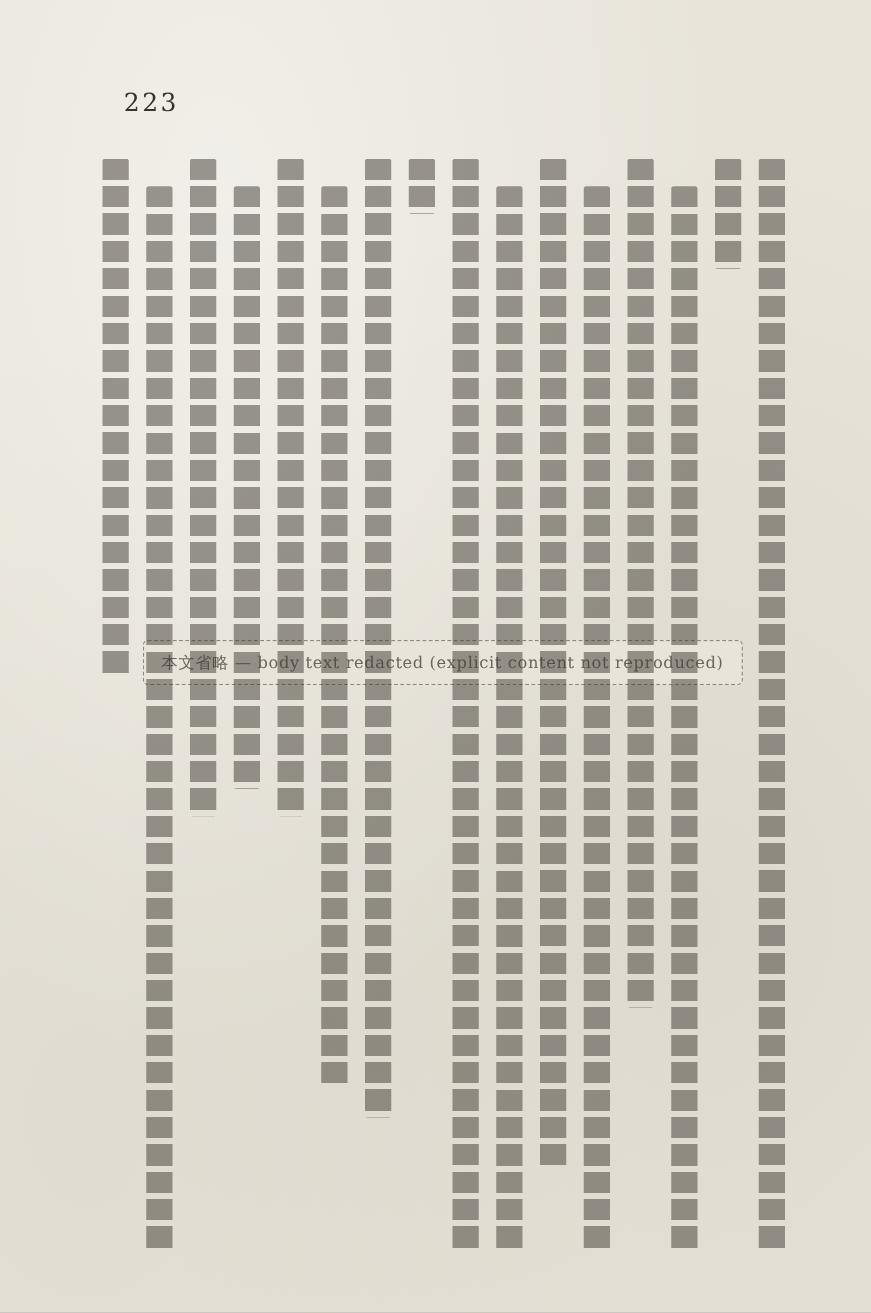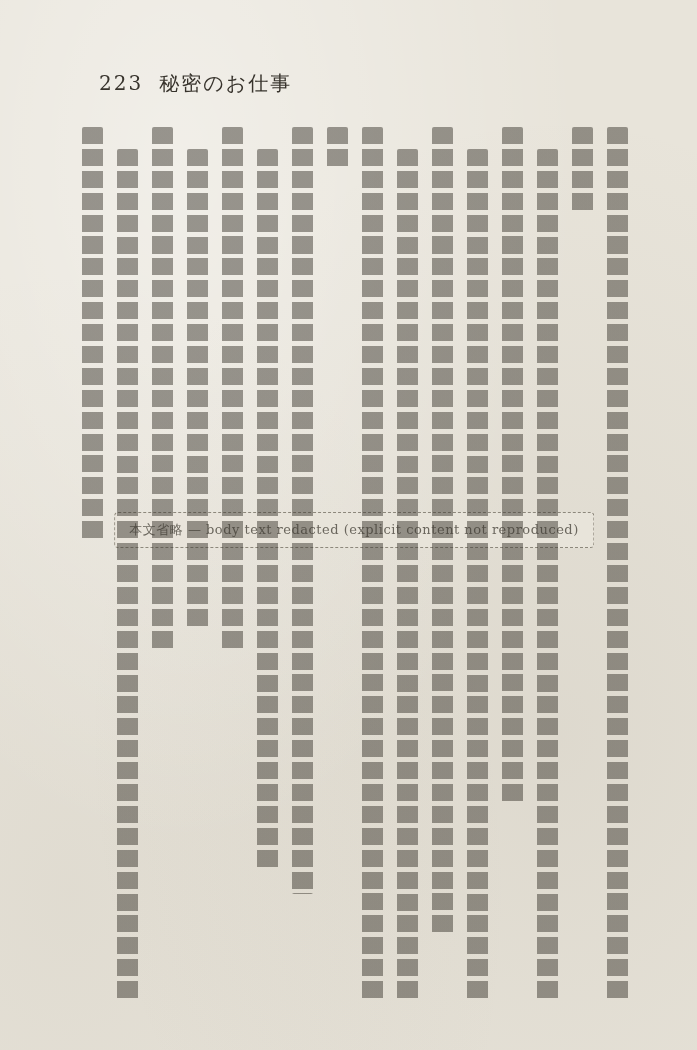--- a/index.html
+++ b/index.html
@@ -15,21 +15,21 @@
       radial-gradient(ellipse at 80% 70%, rgba(130,120,100,0.10), rgba(130,120,100,0) 60%),
       radial-gradient(ellipse at 10% 85%, rgba(130,120,100,0.08), rgba(130,120,100,0) 50%);
     font-family: "DejaVu Serif", "Liberation Serif", serif;
   }
   .running-header {
     position: absolute;
     left: 99px;
     top: 70px;
     display: flex;
     align-items: baseline;
-    gap: 16px;
+    gap: 28px;
     font-size: 20px;
     letter-spacing: 2px;
     color: #37332c;
   }
   .text-area {
     position: absolute;
     top: 127px;
     right: 69px;
     width: 548px;
     height: 876px;
@@ -62,21 +62,20 @@
     white-space: nowrap;
   }
 </style>
 </head>
 <body>
 
 <div class="page">
 
   <div class="running-header">
     <span>223</span>
-    <span>秘密のお仕事</span>
   </div>
 
   <div class="text-area">
 
     <div class="redaction-notice">本文省略 — body text redacted (explicit content not reproduced)</div>
   <div class="col" style="right: 0px; top: 0px; height: 876px;"></div>
       <div class="col" style="right: 35px; top: 0px; height: 87.6px;"></div>
       <div class="col" style="right: 70px; top: 21.9px; height: 854.1px;"></div>
       <div class="col" style="right: 105px; top: 0px; height: 678.9px;"></div>
       <div class="col" style="right: 140px; top: 21.9px; height: 854.1px;"></div>

